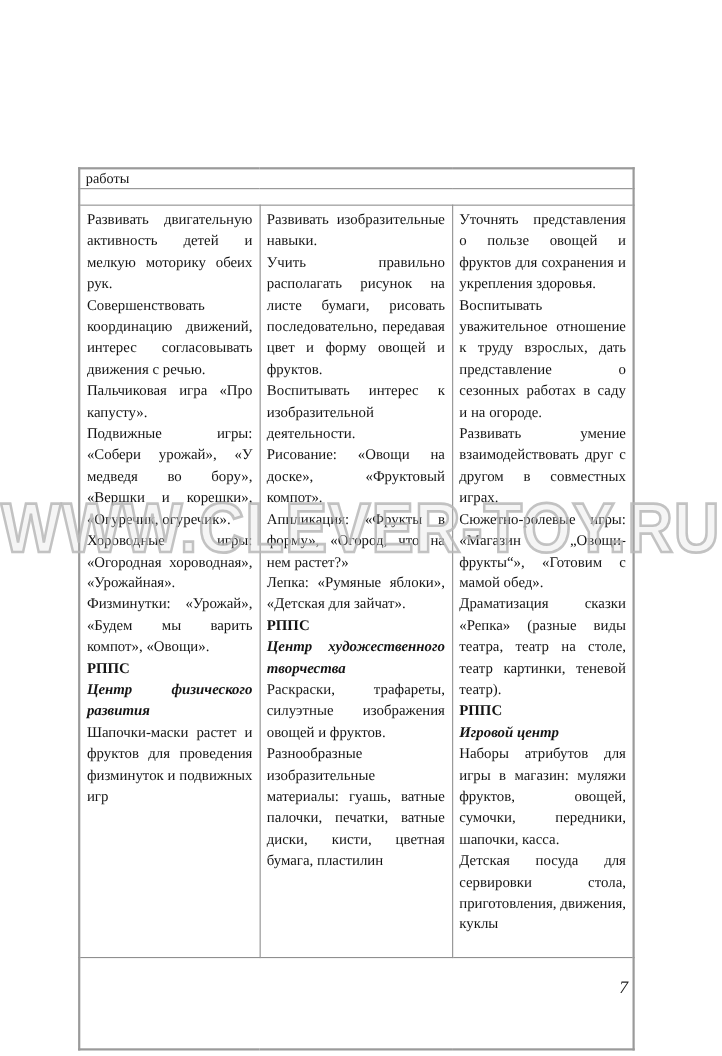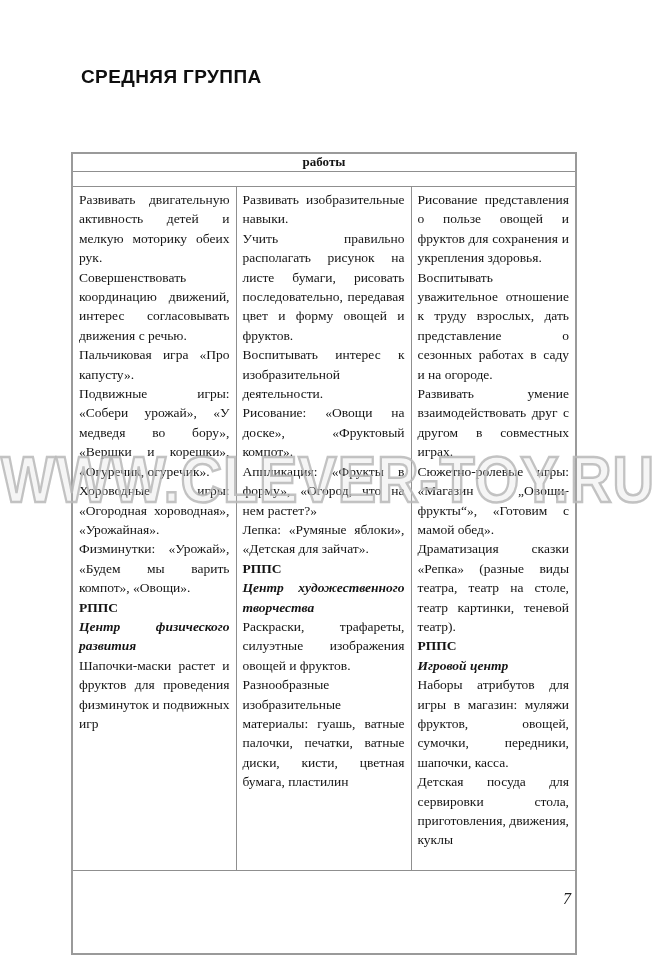--- a/index.html
+++ b/index.html
@@ -21,22 +21,22 @@
   .content-table {
     position:absolute; left:71px; top:152px; width:504px;
     border-collapse:collapse; table-layout:fixed;
     font-size:13.5px; color:#141414;
   }
   .content-table td {
     border:1px solid #8f8f8f;
   }
   .content-table { border:2px solid #9a9a9a; }
   td.cont-cell {
-    height:17px; font-weight:bold; font-size:13px;
-    padding:0 5px 1px 5px; vertical-align:middle; text-align:center;
+    height:17px; font-weight:normal; font-size:13px;
+    padding:0 5px 1px 5px; vertical-align:middle; text-align:left;
   }
   tr.head-row td {
     height:50px; text-align:center; vertical-align:middle;
     font-weight:bold; line-height:16.5px; padding:1px 4px;
   }
   tr.spacer-row td { height:15px; }
   tr.body-row td {
     height:532px; vertical-align:top;
     padding:3px 6px 20px 6px;
     text-align:justify; line-height:19.4px;
@@ -61,21 +61,20 @@
     position:absolute; left:563px; top:890px;
     font-family:"Liberation Serif", serif;
     font-style:italic; font-size:16px; color:#222;
   }
 </style>
 </head>
 <body>
 
 <div class="page">
 
-  <div class="title">СРЕДНЯЯ ГРУППА</div>
 
   <div class="watermark">WWW.CLEVER-TOY.RU</div>
 
   <table class="content-table">
     <colgroup>
       <col style="width:164px">
       <col style="width:175px">
       <col style="width:165px">
     </colgroup>
     <tbody>
@@ -103,21 +102,21 @@
             <div class="para normal">Воспитывать интерес к изобразительной деятельности.</div>
             <div class="para normal">Рисование: «Овощи на доске», «Фруктовый компот».</div>
             <div class="para normal">Аппликация: «Фрукты в форму», «Огород, что на нем растет?»</div>
             <div class="para normal">Лепка: «Румяные яблоки», «Детская для зайчат».</div>
             <div class="para bold">РППС</div>
             <div class="para bold-italic">Центр художественного творчества</div>
             <div class="para normal">Раскраски, трафареты, силуэтные изображения овощей и фруктов.</div>
             <div class="para normal">Разнообразные изобразительные материалы: гуашь, ватные палочки, печатки, ватные диски, кисти, цветная бумага, пластилин</div>
           </td>
         <td>
-            <div class="para normal">Рисование представления о пользе овощей и фруктов для сохранения и укрепления здоровья.</div>
+            <div class="para normal">Уточнять представления о пользе овощей и фруктов для сохранения и укрепления здоровья.</div>
             <div class="para normal">Воспитывать уважительное отношение к труду взрослых, дать представление о сезонных работах в саду и на огороде.</div>
             <div class="para normal">Развивать умение взаимодействовать друг с другом в совместных играх.</div>
             <div class="para normal">Сюжетно-ролевые игры: «Магазин „Овощи-фрукты“», «Готовим с мамой обед».</div>
             <div class="para normal">Драматизация сказки «Репка» (разные виды театра, театр на столе, театр картинки, теневой театр).</div>
             <div class="para bold">РППС</div>
             <div class="para bold-italic">Игровой центр</div>
             <div class="para normal">Наборы атрибутов для игры в магазин: муляжи фруктов, овощей, сумочки, передники, шапочки, касса.</div>
             <div class="para normal">Детская посуда для сервировки стола, приготовления, движения, куклы</div>
           </td>
       </tr>

